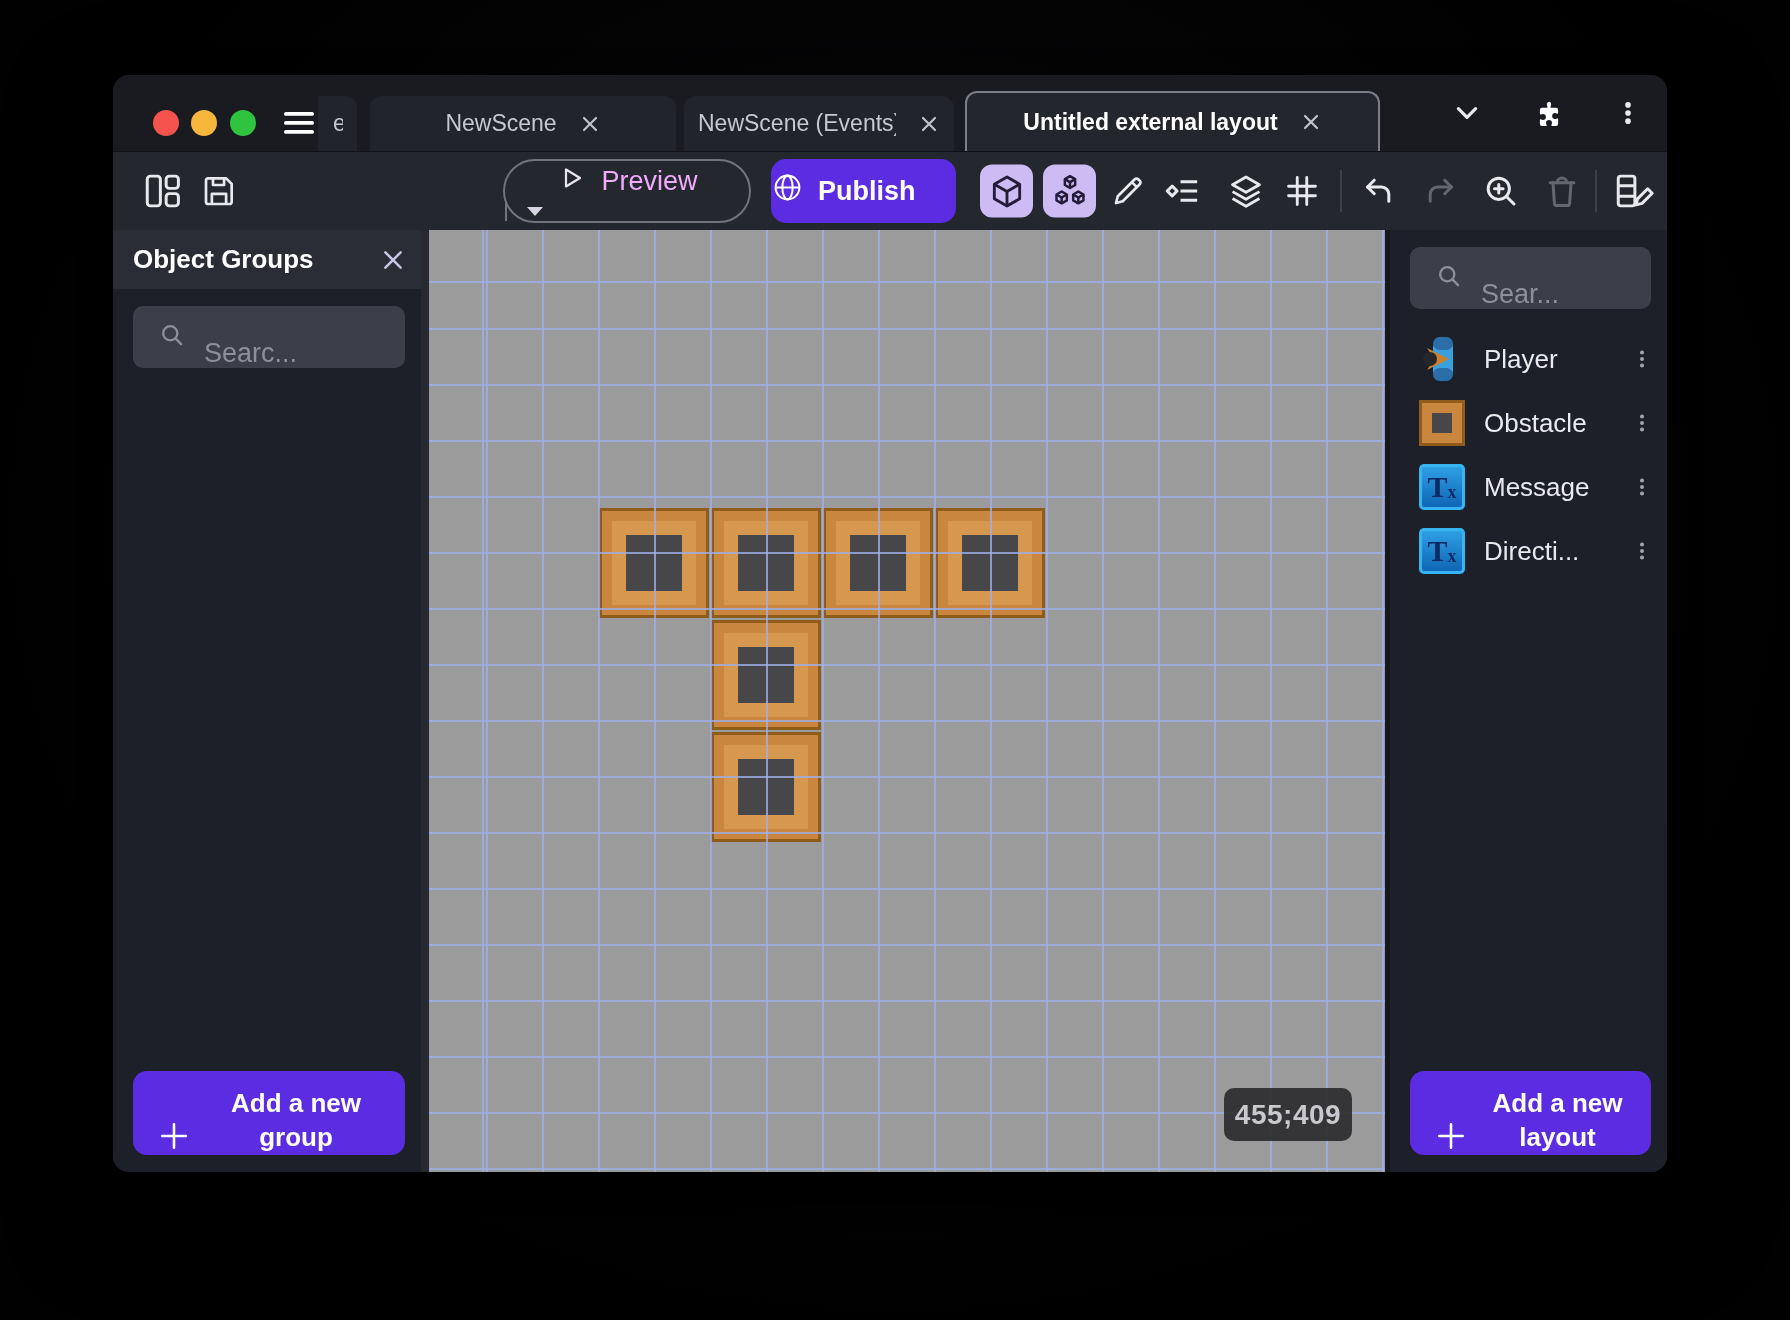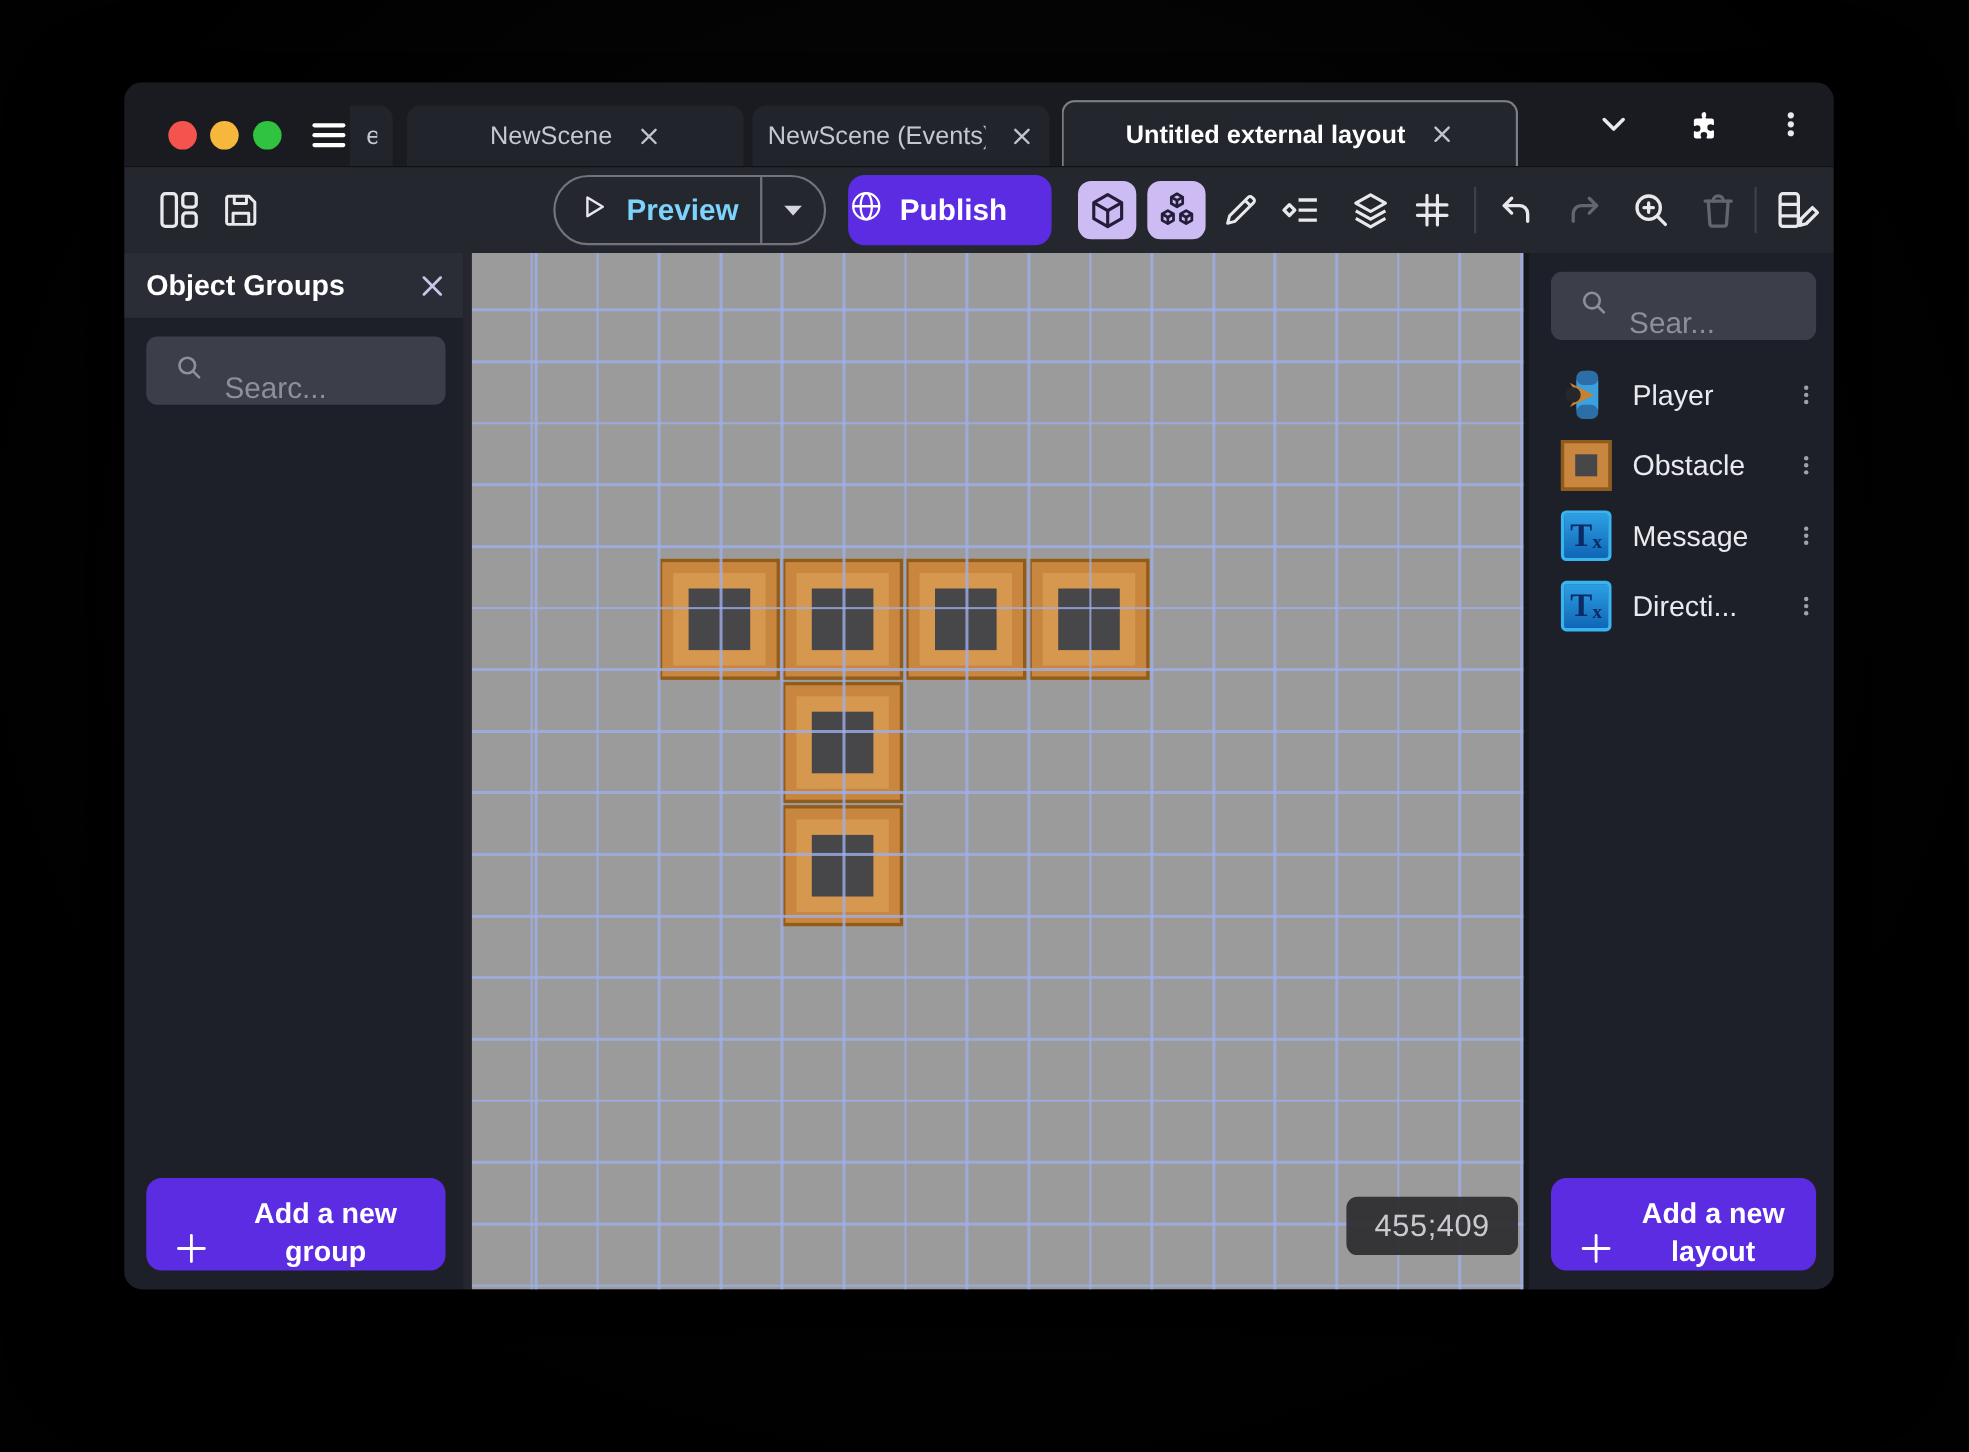--- a/index.html
+++ b/index.html
@@ -33,22 +33,22 @@
   .tb-actions{position:absolute;right:0;top:0;height:76px;display:flex;align-items:center;gap:52px;padding-right:26px;}
   .tb-actions .tbicon{display:flex;align-items:center;justify-content:center;cursor:pointer;}
   
   .toolbar{position:relative;height:78px;background:#25272e;border-top:1px solid #101116;}
   .tbtn{position:absolute;top:50%;transform:translateY(-50%);display:flex;align-items:center;justify-content:center;cursor:pointer;}
   .tdiv{position:absolute;top:50%;transform:translateY(-50%);width:2px;height:42px;background:#3e4049;}
   .tool-sel{width:53px;height:53px;background:var(--tool-selected-bg,#cdbcf4);border-radius:12px;}
   .preview-btn{
     position:absolute;left:390px;top:50%;transform:translateY(-50%);
     width:248px;height:64px;border:2px solid #72747d;border-radius:33px;
-    display:flex;align-items:stretch;color:#7dd3fc;font-weight:bold;font-size:27px;
-    box-sizing:border-box;cursor:pointer;
+    display:flex;align-items:stretch;color:#f0abfc;font-weight:normal;font-size:27px;
+    box-sizing:border-box;cursor:pointer;flex-direction:column;
   }
   .pv-main{flex:1;display:flex;align-items:center;justify-content:center;gap:15px;}
   .pv-caret{width:56px;border-left:2px solid #72747d;display:flex;align-items:center;justify-content:center;}
   .publish-btn{
     position:absolute;left:658px;top:50%;transform:translateY(-50%);
     width:185px;height:64px;background:var(--accent,#5b2ce2);border-radius:15px;
     display:flex;align-items:center;gap:14px;
     color:#fff;font-weight:bold;font-size:27px;cursor:pointer;
   }
   
@@ -91,24 +91,24 @@
       repeating-linear-gradient(0deg,  var(--grid-line,rgba(158,175,233,.8)) 0 2.5px, transparent 2.5px 56px);
     background-position:57px 53px;
   }
   .tile{
     position:absolute;box-sizing:border-box;
     background:var(--tile-body,#c8863e);border:3px solid var(--tile-border,#8f5c1b);
   }
   .tile::before{content:"";position:absolute;inset:10px;background:var(--tile-inner,#d6984f);}
   .tile::after{content:"";position:absolute;inset:24px;background:var(--tile-center,#47474a);}
   .coord-badge{
-    position:absolute;left:795px;top:858px;width:156px;height:53px;
+    position:absolute;left:795px;top:858px;width:128px;height:53px;
     background:rgba(44,44,48,.92);border-radius:10px;
     display:flex;align-items:center;justify-content:center;
-    color:#c9c9cd;font-weight:normal;font-size:28px;letter-spacing:.5px;
+    color:#c9c9cd;font-weight:bold;font-size:28px;letter-spacing:.5px;
   }
   
   .mini-tile{position:relative;width:46px;height:46px;box-sizing:border-box;background:var(--tile-body,#c8863e);border:3px solid var(--tile-border,#8f5c1b);}
   .mini-tile::after{content:"";position:absolute;inset:10px;background:var(--tile-center,#47474a);}
   .tx-box{
     width:46px;height:46px;box-sizing:border-box;border-radius:5px;
     border:3px solid #39b4f2;background:linear-gradient(180deg,#2d9fe4,#0f66b6);
     display:flex;align-items:center;justify-content:center;
     font-family:"Liberation Serif",serif;font-weight:bold;color:#0a2b63;
   }

